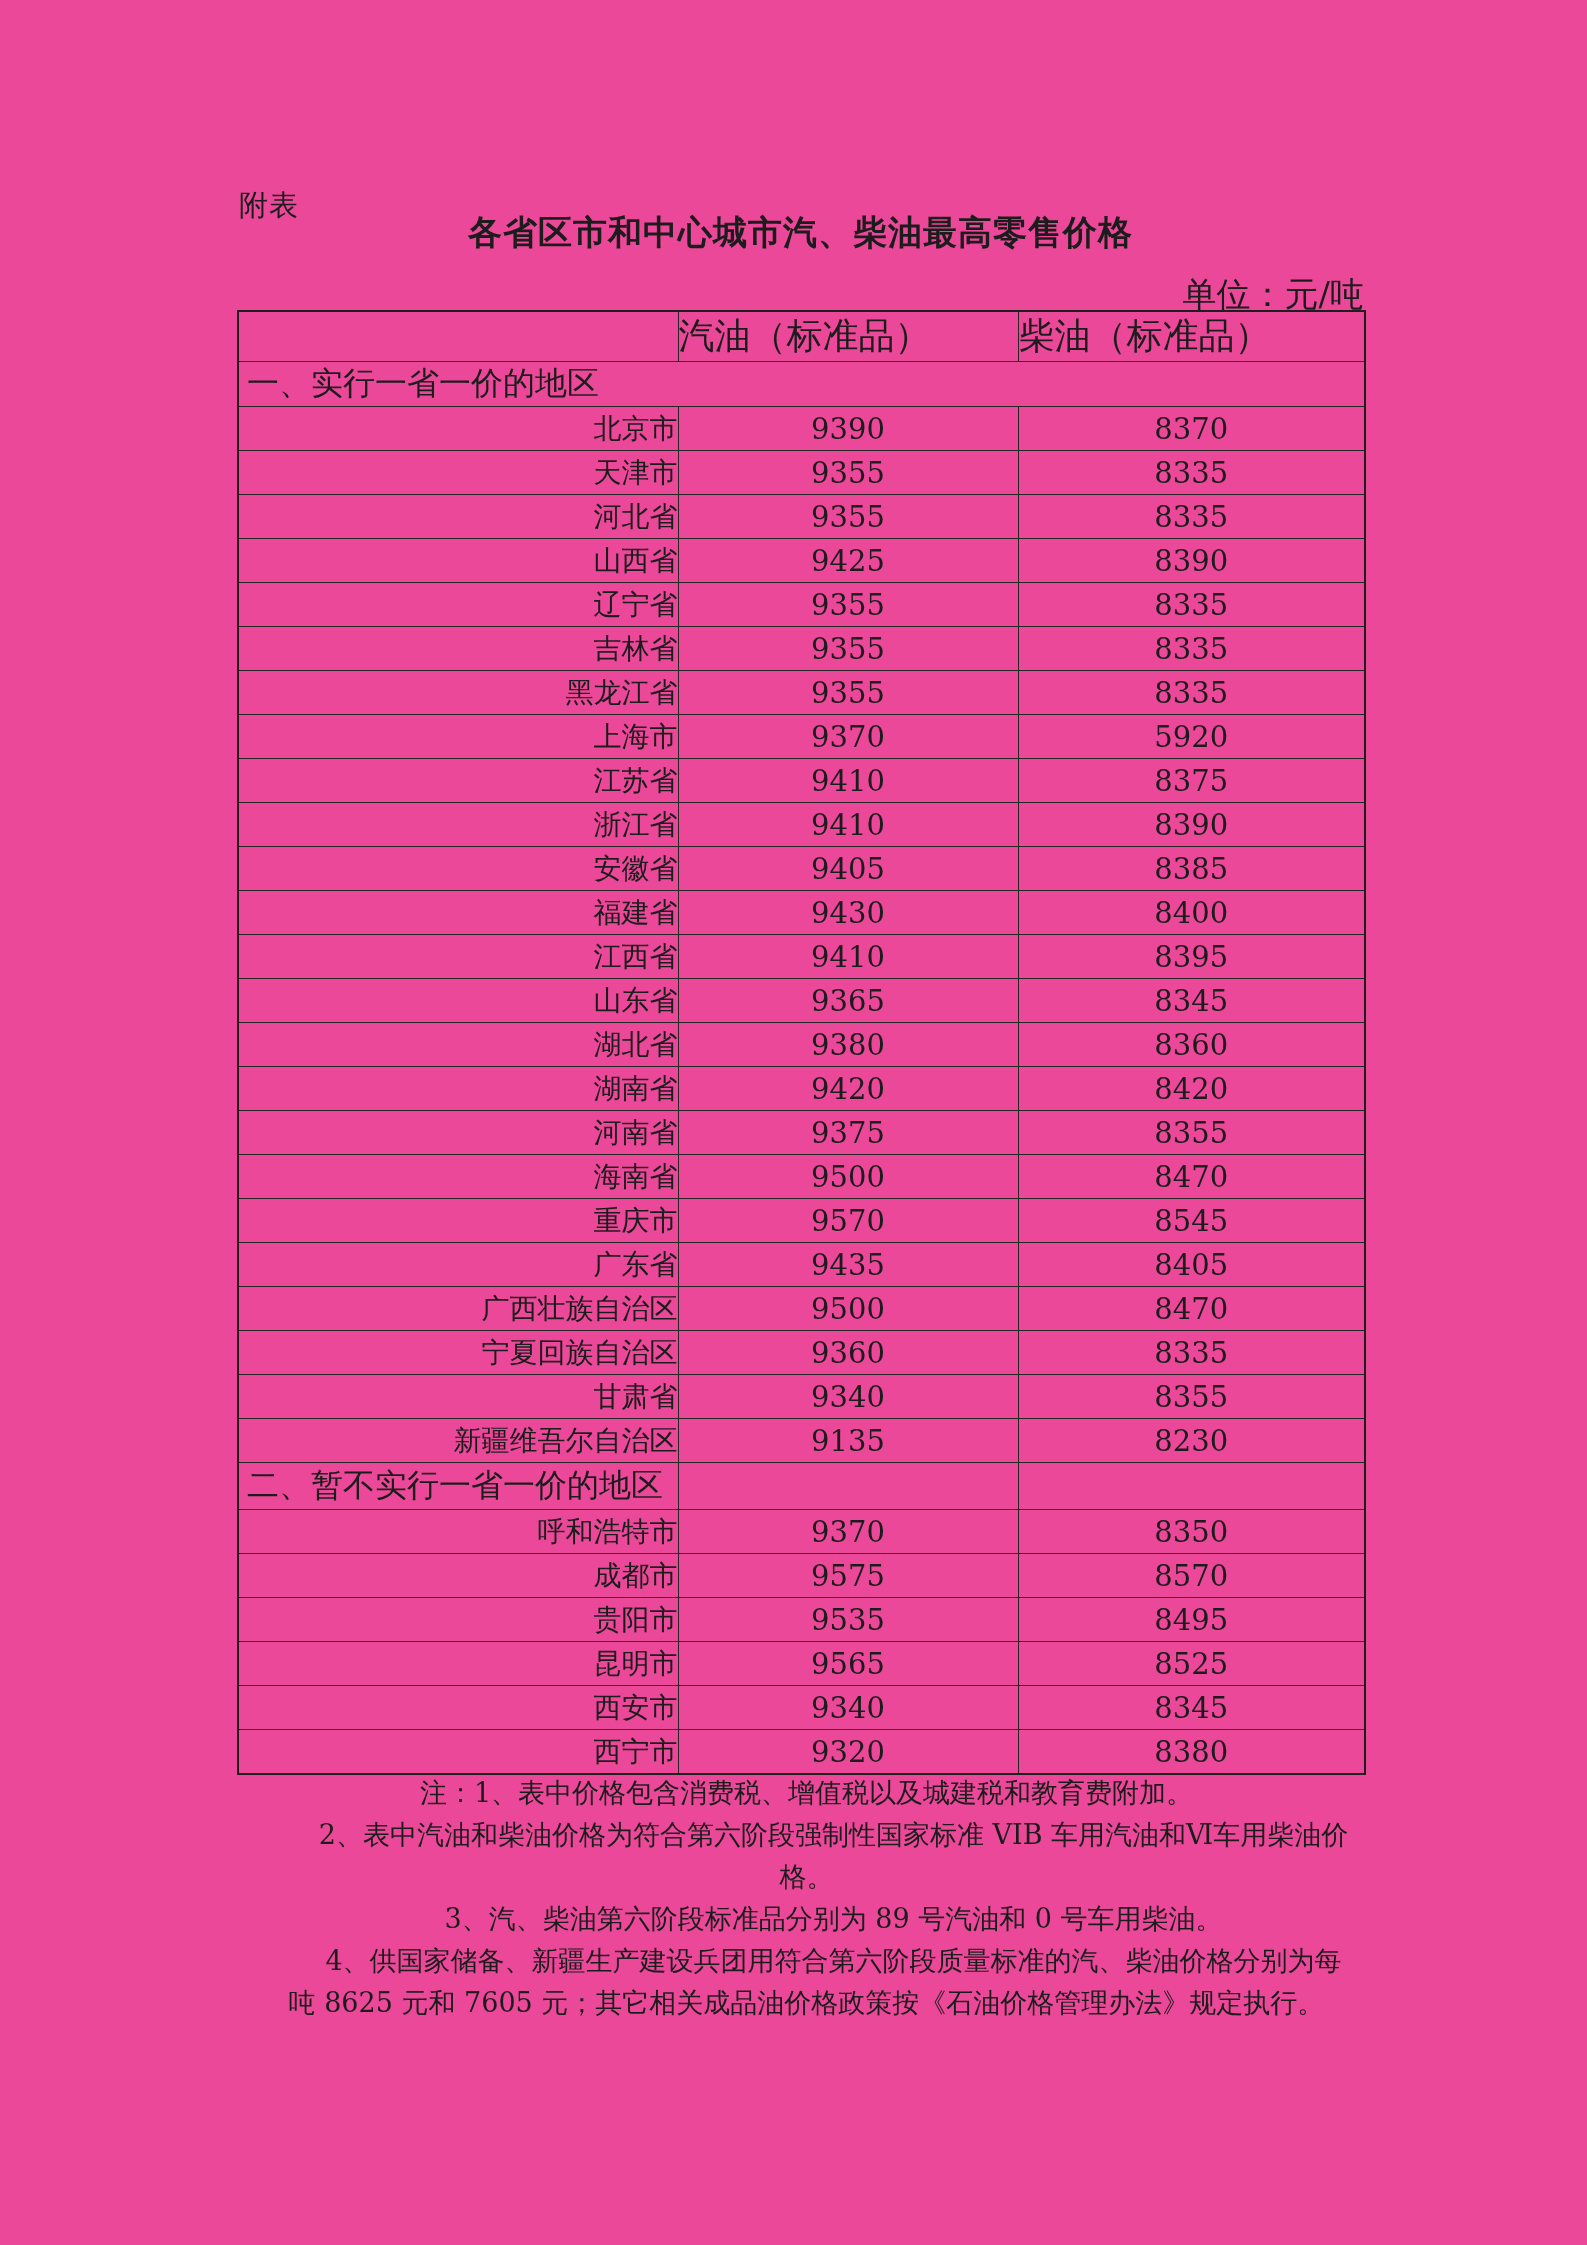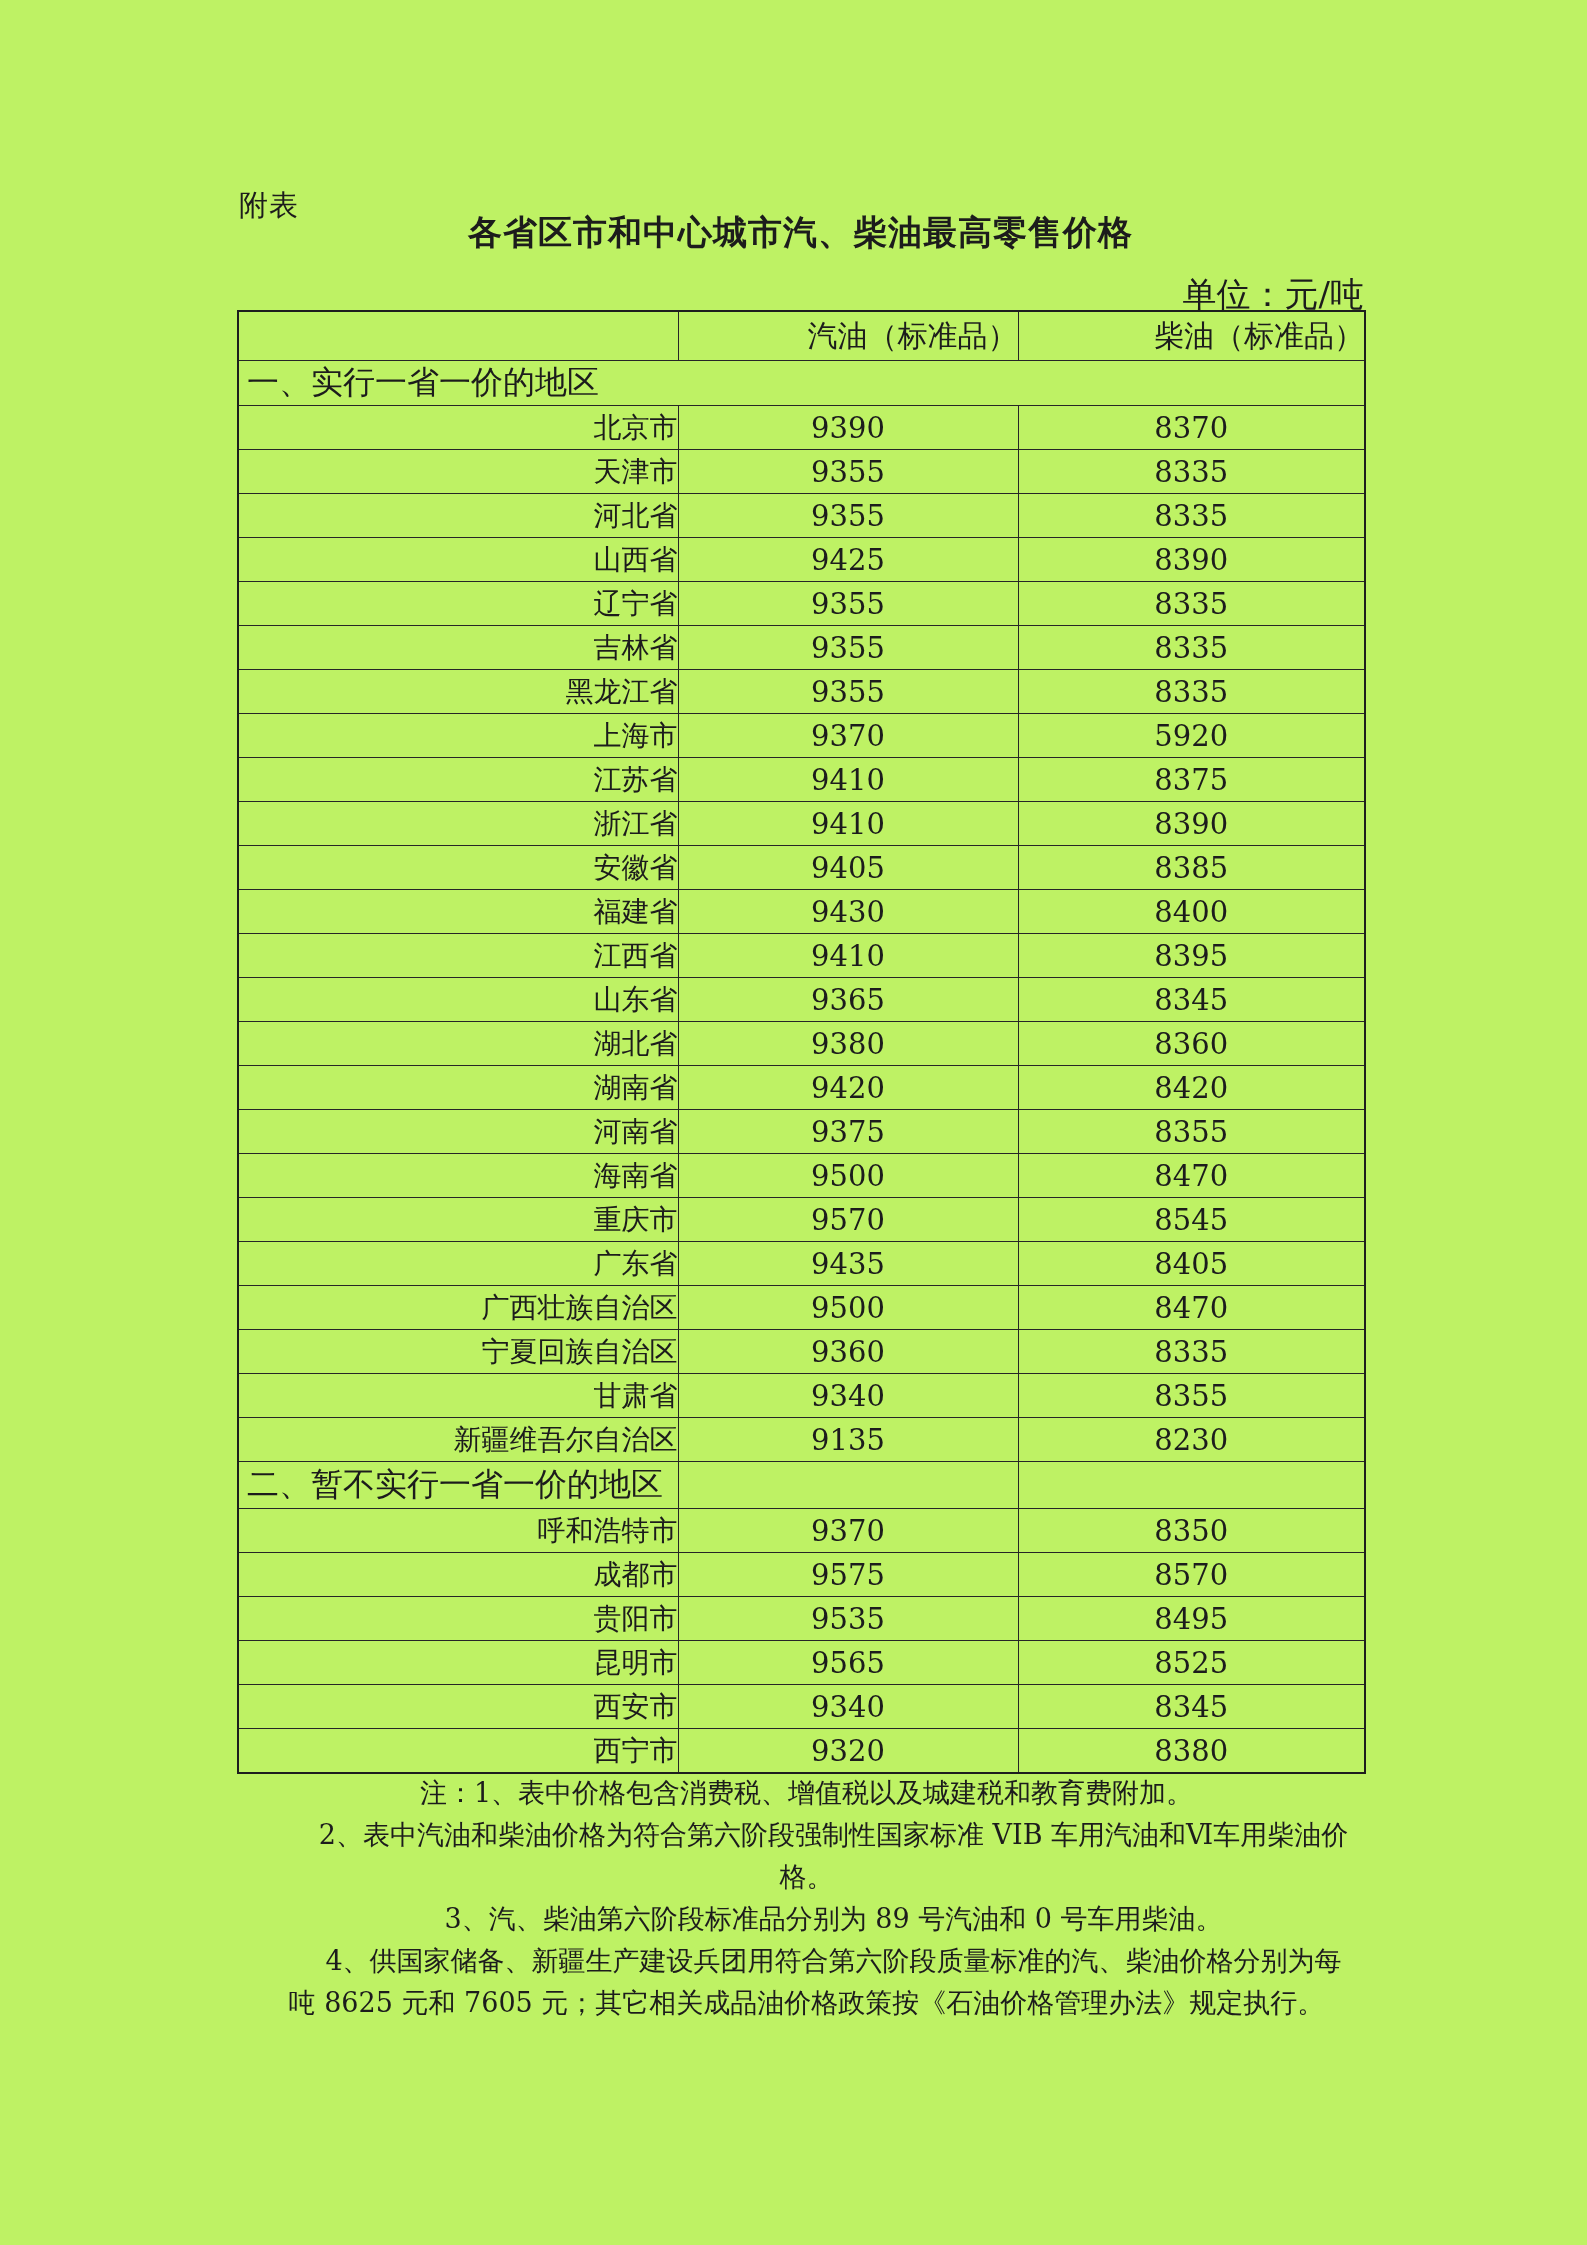--- a/index.html
+++ b/index.html
@@ -1,20 +1,20 @@
 <!DOCTYPE html>
 <html><head>
 <meta charset="utf-8">
 <style>
   html, body { margin: 0; padding: 0; background: #e8e8e8; }
   .page {
     position: relative;
     width: 1587px;
     height: 2245px;
-    background: #bef264;
+    background: #ec4899;
     font-family: "DejaVu Serif", "Liberation Serif", serif;
     color: #1c1c1c;
     overflow: hidden;
   }
   .fubiao {
     position: absolute;
     left: 239px;
     top: 186px;
     font-size: 29px;
     letter-spacing: 1px;
@@ -46,22 +46,22 @@
     border-collapse: collapse;
     table-layout: fixed;
   }
   table.price-table, table.price-table th, table.price-table td {
     border: 1px solid #262626;
   }
   table.price-table { border: 2px solid #1e1e1e; }
   th.col-header {
     height: 48px;
     font-weight: normal;
-    font-size: 30px;
-    text-align: right;
+    font-size: 36px;
+    text-align: left;
     vertical-align: middle;
     padding: 0;
   }
   td.section-cell {
     height: 44px;
     font-size: 32px;
     text-align: left;
     padding: 0 0 0 8px;
     vertical-align: middle;
     white-space: nowrap;

